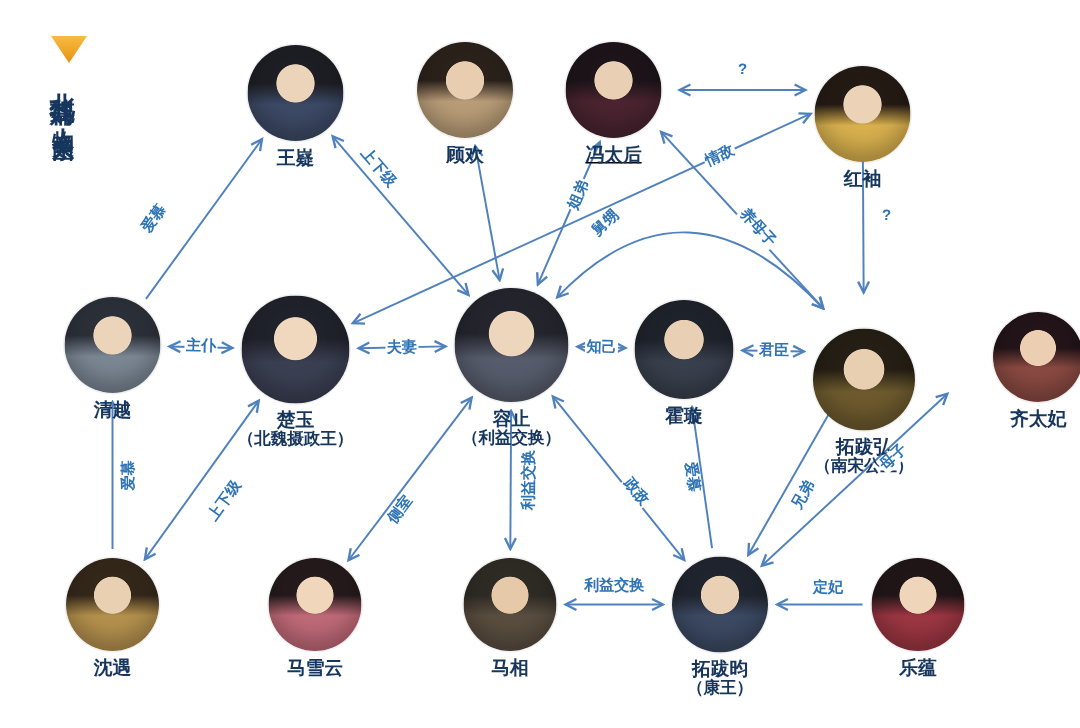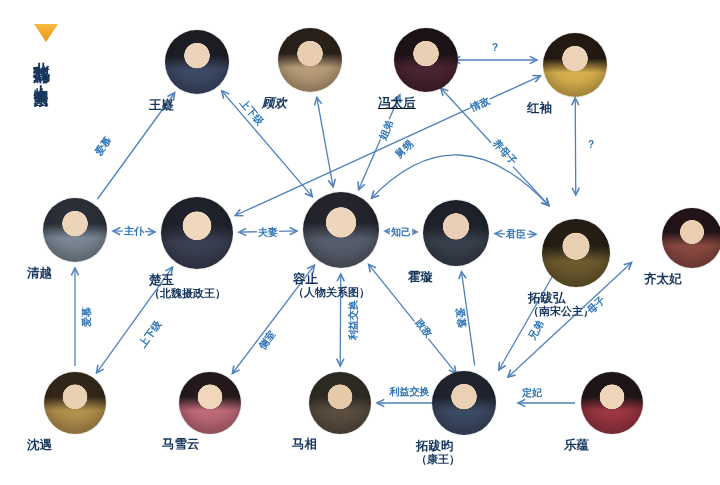--- a/index.html
+++ b/index.html
@@ -2,21 +2,21 @@
 <html><head>
 <meta charset="utf-8">
 <style>
   html,body{margin:0;padding:0;background:#fff;}
   .stage{
     position:relative;width:720px;height:485px;background:#ffffff;overflow:hidden;
     font-family:"Liberation Sans","DejaVu Sans",sans-serif;
   }
   #edge-layer{position:absolute;left:0;top:0;z-index:1;}
   .edge{stroke:#4f81bd;stroke-width:1.3;fill:none;}
-  #node-layer .node{position:absolute;width:96px;text-align:left;z-index:2;}
+  #node-layer .node{position:absolute;width:96px;text-align:center;z-index:2;}
   .avatar{
     border-radius:50%;margin:0 auto;
     box-shadow:inset 0 -8px 14px rgba(0,0,0,.28), 0 0 0 1px rgba(0,0,0,.06);
   }
   .nm{margin-top:4px;font-size:12.5px;font-weight:bold;color:#17365d;line-height:1.15;}
   .sub{font-size:11px;font-weight:bold;color:#17365d;line-height:1.2;}
   #label-layer .rel{
     position:absolute;z-index:3;font-size:10px;font-weight:bold;color:#2e74b5;
     background:#fff;padding:0 1px;white-space:nowrap;line-height:1.1;
   }
@@ -64,72 +64,72 @@
       <path d="M474.68796944551787,365.37311690575143 L461.4518208322317,271.61706422830775" class="edge" marker-end="url(#arr)"></path>
       <path d="M556.1544424657267,269.72972568497835 L498.8532796575597,370.00676059927054" class="edge" marker-start="url(#arr)" marker-end="url(#arr)"></path>
       <path d="M631.5983130142595,262.4734738912763 L507.86844737383717,377.16688867031945" class="edge" marker-start="url(#arr)" marker-end="url(#arr)"></path>
       <path d="M575,403 L518,403" class="edge" marker-end="url(#arr)"></path>
     </svg>
   <div id="node-layer">
       <div class="node" style="left: 149px; top: 30px;">
         <div class="avatar" style="height: 64px; width: 64px; background: radial-gradient(circle at 50% 40%, rgb(236, 212, 186) 25%, rgba(0, 0, 0, 0) 26%), linear-gradient(rgb(29, 29, 36) 0%, rgb(29, 29, 36) 40%, rgb(61, 74, 102) 62%, rgb(61, 74, 102) 100%);"></div>
         <div class="nm">王嶷</div>
       </div>
-      <div class="node" style="left: 262px; top: 28px; font-style: italic;">
+      <div class="node" style="left: 262px; top: 28px;">
         <div class="avatar" style="height: 64px; width: 64px; background: radial-gradient(circle at 50% 40%, rgb(232, 205, 176) 25%, rgba(0, 0, 0, 0) 26%), linear-gradient(rgb(42, 33, 26) 0%, rgb(42, 33, 26) 40%, rgb(185, 157, 120) 62%, rgb(185, 157, 120) 100%);"></div>
         <div class="nm">顾欢</div>
       </div>
-      <div class="node" style="left: 378px; top: 28px; text-decoration: underline;">
+      <div class="node" style="left: 361px; top: 28px; text-decoration: underline;">
         <div class="avatar" style="height: 64px; width: 64px; background: radial-gradient(circle at 50% 40%, rgb(233, 207, 180) 25%, rgba(0, 0, 0, 0) 26%), linear-gradient(rgb(28, 20, 24) 0%, rgb(28, 20, 24) 40%, rgb(74, 36, 48) 62%, rgb(74, 36, 48) 100%);"></div>
         <div class="nm">冯太后</div>
       </div>
-      <div class="node" style="left: 527px; top: 33px;">
+      <div class="node" style="left: 527px; top: 44px;">
         <div class="avatar" style="height: 64px; width: 64px; background: radial-gradient(circle at 50% 40%, rgb(236, 210, 182) 25%, rgba(0, 0, 0, 0) 26%), linear-gradient(rgb(36, 26, 20) 0%, rgb(36, 26, 20) 40%, rgb(216, 176, 78) 62%, rgb(216, 176, 78) 100%);"></div>
         <div class="nm">红袖</div>
       </div>
       <div class="node" style="left: 27px; top: 198px;">
         <div class="avatar" style="height: 64px; width: 64px; background: radial-gradient(circle at 50% 40%, rgb(236, 212, 186) 25%, rgba(0, 0, 0, 0) 26%), linear-gradient(rgb(43, 47, 56) 0%, rgb(43, 47, 56) 40%, rgb(123, 135, 148) 62%, rgb(123, 135, 148) 100%);"></div>
         <div class="nm">清越</div>
       </div>
       <div class="node" style="left: 149px; top: 197px;">
         <div class="avatar" style="height: 72px; width: 72px; background: radial-gradient(circle at 50% 40%, rgb(240, 216, 190) 25%, rgba(0, 0, 0, 0) 26%), linear-gradient(rgb(32, 34, 43) 0%, rgb(32, 34, 43) 40%, rgb(58, 63, 82) 62%, rgb(58, 63, 82) 100%);"></div>
         <div class="nm">楚玉</div>
         <div class="sub">（北魏摄政王）</div>
       </div>
       <div class="node" style="left: 293px; top: 192px;">
         <div class="avatar" style="height: 76px; width: 76px; background: radial-gradient(circle at 50% 40%, rgb(238, 214, 188) 25%, rgba(0, 0, 0, 0) 26%), linear-gradient(rgb(35, 36, 44) 0%, rgb(35, 36, 44) 40%, rgb(86, 92, 107) 62%, rgb(86, 92, 107) 100%);"></div>
         <div class="nm">容止</div>
-        <div class="sub">（人物关系图）</div>
+        <div class="sub">（利益交换）</div>
       </div>
       <div class="node" style="left: 408px; top: 200px;">
         <div class="avatar" style="height: 66px; width: 66px; background: radial-gradient(circle at 50% 40%, rgb(233, 207, 180) 25%, rgba(0, 0, 0, 0) 26%), linear-gradient(rgb(30, 34, 42) 0%, rgb(30, 34, 42) 40%, rgb(57, 64, 77) 62%, rgb(57, 64, 77) 100%);"></div>
         <div class="nm">霍璇</div>
       </div>
       <div class="node" style="left: 528px; top: 219px;">
         <div class="avatar" style="height: 68px; width: 68px; background: radial-gradient(circle at 50% 40%, rgb(233, 207, 178) 25%, rgba(0, 0, 0, 0) 26%), linear-gradient(rgb(36, 30, 20) 0%, rgb(36, 30, 20) 40%, rgb(109, 90, 46) 62%, rgb(109, 90, 46) 100%);"></div>
         <div class="nm">拓跋弘</div>
         <div class="sub">（南宋公主）</div>
       </div>
       <div class="node" style="left: 644px; top: 208px;">
         <div class="avatar" style="height: 60px; width: 60px; background: radial-gradient(circle at 50% 40%, rgb(236, 207, 178) 25%, rgba(0, 0, 0, 0) 26%), linear-gradient(rgb(34, 20, 24) 0%, rgb(34, 20, 24) 40%, rgb(138, 74, 66) 62%, rgb(138, 74, 66) 100%);"></div>
         <div class="nm">齐太妃</div>
       </div>
       <div class="node" style="left: 27px; top: 372px;">
         <div class="avatar" style="height: 62px; width: 62px; background: radial-gradient(circle at 50% 40%, rgb(234, 208, 178) 25%, rgba(0, 0, 0, 0) 26%), linear-gradient(rgb(51, 39, 26) 0%, rgb(51, 39, 26) 40%, rgb(181, 145, 78) 62%, rgb(181, 145, 78) 100%);"></div>
         <div class="nm">沈遇</div>
       </div>
-      <div class="node" style="left: 162px; top: 372px; font-family: Liberation Mono, monospace;">
+      <div class="node" style="left: 162px; top: 372px;">
         <div class="avatar" style="height: 62px; width: 62px; background: radial-gradient(circle at 50% 40%, rgb(240, 214, 186) 25%, rgba(0, 0, 0, 0) 26%), linear-gradient(rgb(36, 26, 28) 0%, rgb(36, 26, 28) 40%, rgb(192, 106, 120) 62%, rgb(192, 106, 120) 100%);"></div>
         <div class="nm">马雪云</div>
       </div>
-      <div class="node" style="left: 292px; top: 372px; font-family: Liberation Mono, monospace;">
+      <div class="node" style="left: 292px; top: 372px;">
         <div class="avatar" style="height: 62px; width: 62px; background: radial-gradient(circle at 50% 40%, rgb(230, 201, 168) 25%, rgba(0, 0, 0, 0) 26%), linear-gradient(rgb(46, 42, 36) 0%, rgb(46, 42, 36) 40%, rgb(90, 78, 64) 62%, rgb(90, 78, 64) 100%);"></div>
         <div class="nm">马相</div>
       </div>
-      <div class="node" style="left: 416px; top: 371px;">
+      <div class="node" style="left: 432px; top: 371px;">
         <div class="avatar" style="height: 64px; width: 64px; background: radial-gradient(circle at 50% 40%, rgb(234, 208, 180) 25%, rgba(0, 0, 0, 0) 26%), linear-gradient(rgb(31, 36, 46) 0%, rgb(31, 36, 46) 40%, rgb(60, 74, 99) 62%, rgb(60, 74, 99) 100%);"></div>
         <div class="nm">拓跋昀</div>
         <div class="sub">（康王）</div>
       </div>
       <div class="node" style="left: 564px; top: 372px; font-family: Liberation Serif, serif;">
         <div class="avatar" style="height: 62px; width: 62px; background: radial-gradient(circle at 50% 40%, rgb(239, 213, 186) 25%, rgba(0, 0, 0, 0) 26%), linear-gradient(rgb(32, 22, 24) 0%, rgb(32, 22, 24) 40%, rgb(156, 54, 66) 62%, rgb(156, 54, 66) 100%);"></div>
         <div class="nm">乐蕴</div>
       </div>
     </div>
   <div id="label-layer">
@@ -147,21 +147,21 @@
       <span class="rel" style="left: 591px; top: 144px; transform: translate(-50%, -50%) rotate(0deg);">?</span>
       <span class="rel" style="left: 86px; top: 317px; transform: translate(-50%, -50%) rotate(-90deg);">爱慕</span>
       <span class="rel" style="left: 150px; top: 334px; transform: translate(-50%, -50%) rotate(-54.335deg);">上下级</span>
       <span class="rel" style="left: 267px; top: 340px; transform: translate(-50%, -50%) rotate(-52.8661deg);">侧室</span>
       <span class="rel" style="left: 353.48px; top: 320px; transform: translate(-50%, -50%) rotate(-89.6688deg);">利益交换</span>
       <span class="rel" style="left: 424px; top: 328px; transform: translate(-50%, -50%) rotate(51.2192deg);">政敌</span>
       <span class="rel" style="left: 409.5px; top: 391px; transform: translate(-50%, -50%) rotate(0deg);">利益交换</span>
       <span class="rel" style="left: 461.07px; top: 318.495px; transform: translate(-50%, -50%) rotate(81.9643deg);">爱慕</span>
       <span class="rel" style="left: 536px; top: 330px; transform: translate(-50%, -50%) rotate(-60.2551deg);">兄弟</span>
       <span class="rel" style="left: 596px; top: 305px; transform: translate(-50%, -50%) rotate(-42.8295deg);">母子</span>
-      <span class="rel" style="left: 532px; top: 392px; transform: translate(-50%, -50%) rotate(0deg);">定妃</span>
+      <span class="rel" style="left: 552px; top: 392px; transform: translate(-50%, -50%) rotate(0deg);">定妃</span>
     </div>
 
   <div class="title-triangle"></div>
   <div class="vtitle">
     <span class="t1">北魏篇</span>
     <span class="t2">人物关系图</span>
   </div>
 </div>
 
 </body></html>

